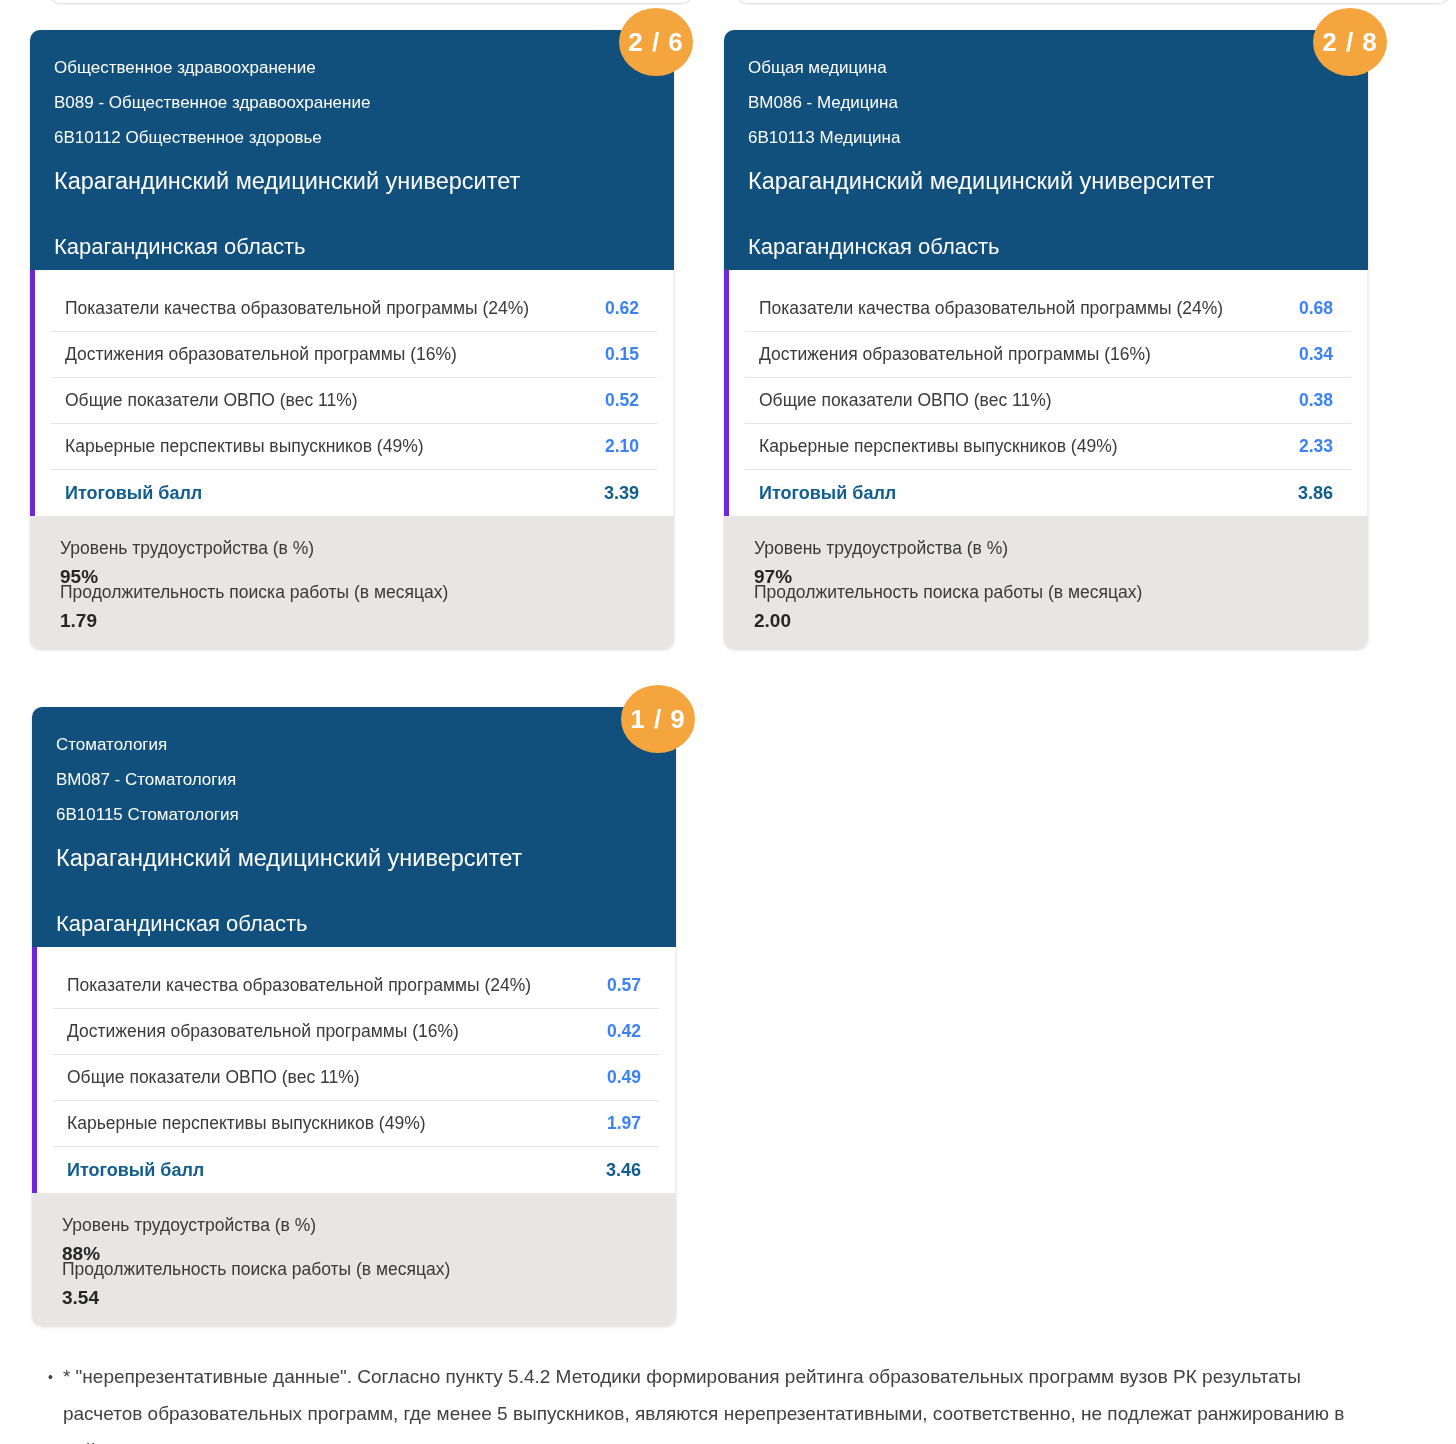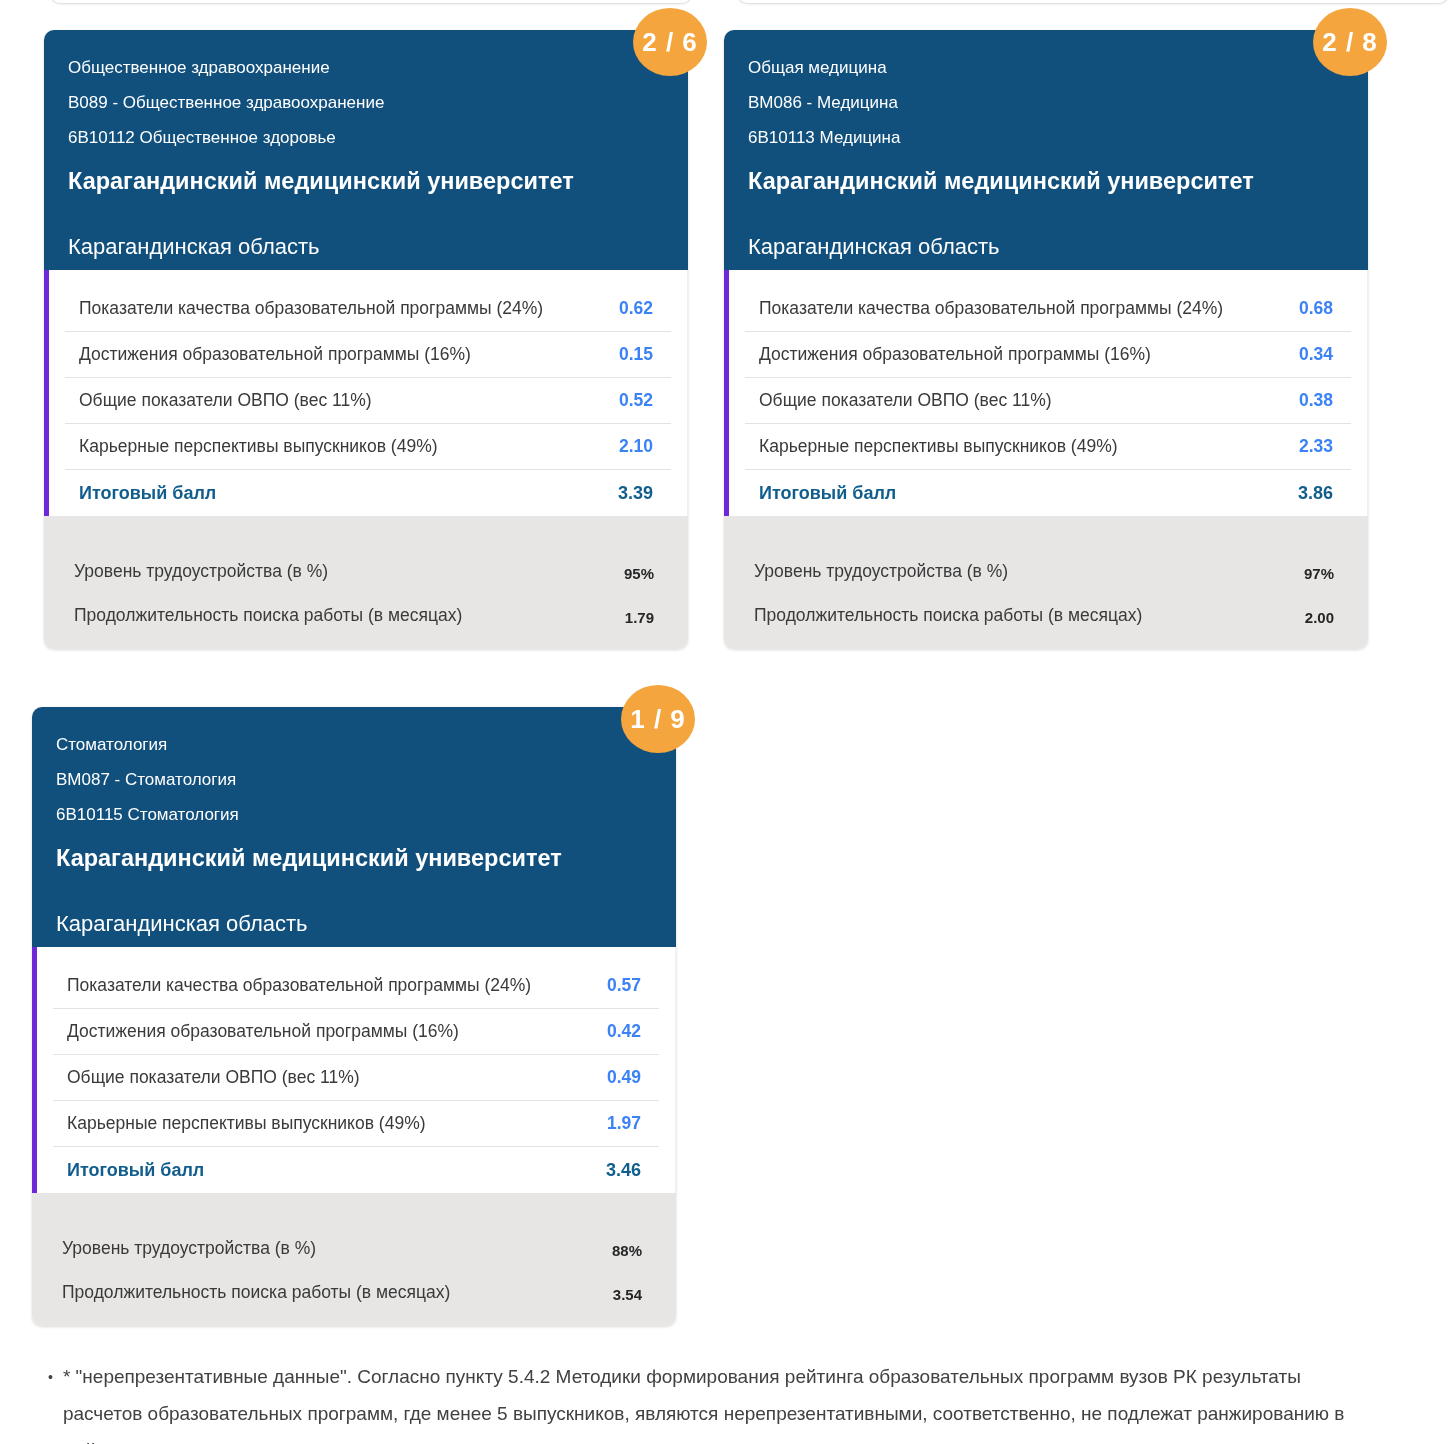--- a/index.html
+++ b/index.html
@@ -9,50 +9,50 @@
 
   
   .ghost-strip { position:absolute; top:-9px; height:13px; background:#ffffff;
     border:1px solid #e3e3e3; border-top:none; border-radius:0 0 10px 10px;
     box-shadow:0 1px 2px rgba(0,0,0,.06); }
   .ghost-left  { left:50px;  width:642px; }
   .ghost-right { left:737px; width:712px; }
 
   .card { position:absolute; width:644px; background:#ffffff;
     border-radius:10px; box-shadow:0 1px 3px rgba(0,0,0,.15); }
-  .card-1 { left:44px;  top:30px; }
+  .card-1 { left:30px;  top:30px; }
   .card-2 { left:724px; top:30px; }
   .card-3 { left:32px;  top:707px; }
 
   .badge { position:absolute; top:-22px; right:-19px; width:74px; height:68px;
     background:#f5a53d; border-radius:50%; color:#ffffff; font-size:26px;
     font-weight:bold; display:flex; align-items:center; justify-content:center;
     letter-spacing:1px; z-index:5; }
 
   .card-header { background:#11507d; border-radius:10px 10px 0 0; height:240px;
     padding:28px 36px 0 24px; color:#ffffff; }
   .sub { font-size:17px; line-height:20px; margin-bottom:15px; }
-  .uni { font-size:23.5px; font-weight:bold; line-height:28px; margin-top:19px; }
+  .uni { font-size:23.5px; font-weight:normal; line-height:28px; margin-top:19px; }
   .region { font-size:22px; margin-top:39px; }
 
   .metrics { padding-top:16px; background:#ffffff;
     border-left:5px solid #6d28d9; border-right:1px solid #efefef; }
   .m-row { display:flex; justify-content:space-between; align-items:center;
     height:46px; margin:0 16px; padding:0 18px 0 14px;
     border-bottom:1px solid #e3e3e3; }
   .m-row.total { border-bottom:none;gap:24px; }
   .m-label { font-size:17.5px; color:#3a3a3a; }
   .m-value { font-size:17.5px; font-weight:bold; color:#3b82f6; }
   .total .m-label, .total .m-value { color:#115e8e; font-weight:bold; font-size:18px; }
 
   .card-footer { background:#e7e6e5; border-radius:0 0 10px 10px;
     padding:22px 34px 23px 30px; height:133px; }
-  .f-row { display:flex; justify-content:space-between; align-items:flex-end; height:44px; }
+  .f-row { display:flex; justify-content:space-between; align-items:flex-start; height:44px;flex-direction:column; }
   .f-label { font-size:17.5px; color:#3a3a3a; }
-  .f-value { font-size:15px; font-weight:bold; color:#262626;margin-top:7px; }
+  .f-value { font-size:19px; font-weight:bold; color:#262626;margin-top:7px; }
 
   .footnote { position:absolute; left:48px; top:1358px; width:1330px;
     display:flex; color:#414141; font-size:19px; line-height:37px; }
   .footnote .bullet { font-size:14px; margin:1px 10px 0 0; color:#414141; }
 </style>
 </head>
 <body>
 
 <div class="ghost-strip ghost-left"></div>
 <div class="ghost-strip ghost-right"></div>

